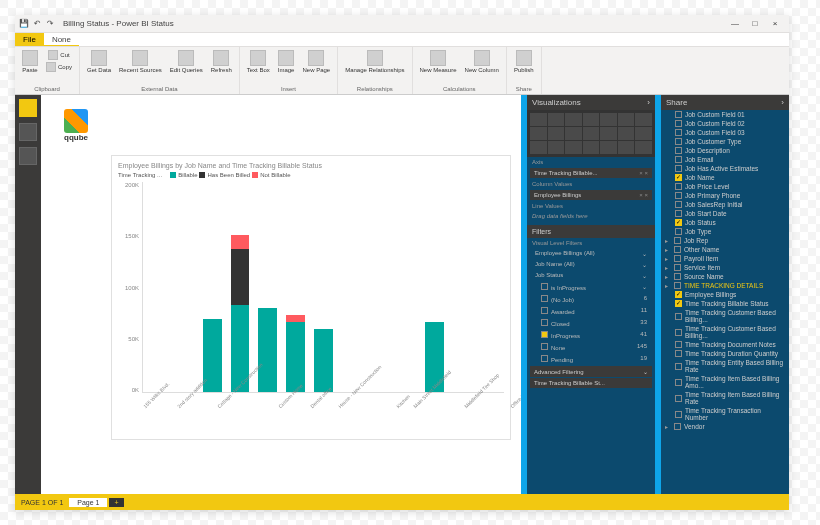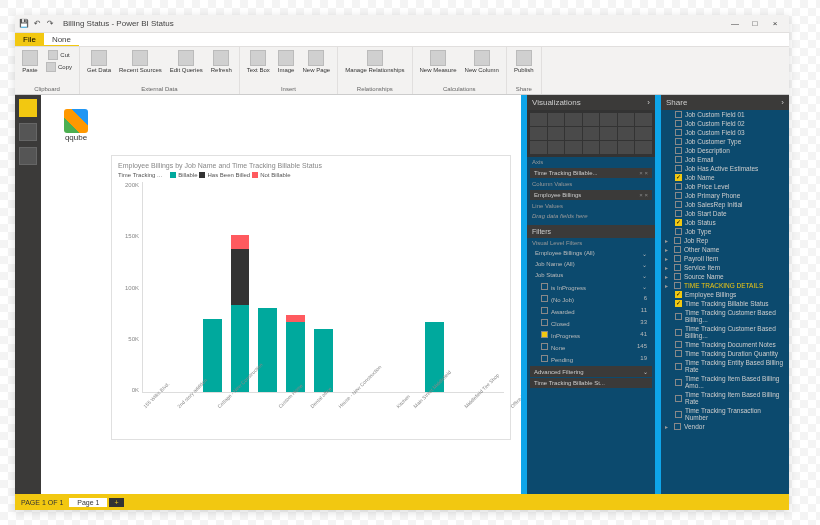--- a/index.html
+++ b/index.html
@@ -25,21 +25,21 @@
 .rbtn.small .ico{width:10px;height:10px;margin:0}
 .stack{display:flex;flex-direction:column;gap:0}
 .workarea{flex:1;display:flex;min-height:0}
 .leftbar{width:26px;background:#3b3a39;display:flex;flex-direction:column;align-items:center;padding-top:4px;gap:6px}
 .leftbar .lbtn{width:18px;height:18px;background:#555;border:1px solid #666}
 .leftbar .lbtn.active{background:#f2c811;border-color:#f2c811}
 .canvas{flex:1;background:#fff;position:relative;overflow:hidden}
 .report-title{text-align:center;font-size:14px;letter-spacing:3px;color:#333;margin-top:6px;font-weight:300}
 .logo-box{position:absolute;left:10px;top:14px;width:50px;height:40px;display:flex;flex-direction:column;align-items:center}
 .logo-cube{width:24px;height:24px;background:linear-gradient(45deg,#4caf50 33%,#ff9800 33% 66%,#2196f3 66%);border-radius:3px}
-.logo-txt{font-size:8px;font-weight:normal;color:#333}
+.logo-txt{font-size:8px;font-weight:bold;color:#333}
 .chart-visual{position:absolute;left:70px;top:60px;width:400px;height:285px;border:1px solid #e0e0e0}
 .chart-inner{padding:6px;height:100%;display:flex;flex-direction:column}
 .chart-title{font-size:7px;color:#888}
 .legend{display:flex;gap:8px;font-size:6px;color:#555;margin-top:3px}
 .legend span{display:flex;align-items:center;gap:2px}
 .legend .sw{width:6px;height:6px;display:inline-block}
 .plot{flex:1;display:flex;margin-top:4px}
 .yaxis{width:24px;display:flex;flex-direction:column;justify-content:space-between;font-size:6px;color:#888;text-align:right;padding-right:3px;padding-bottom:40px}
 .bars-area{flex:1;position:relative;display:flex;align-items:flex-end;gap:1px;border-left:1px solid #ddd;border-bottom:1px solid #ddd;padding-bottom:0;margin-bottom:40px}
 .bar-col{flex:1;display:flex;flex-direction:column;align-items:center;position:relative}

